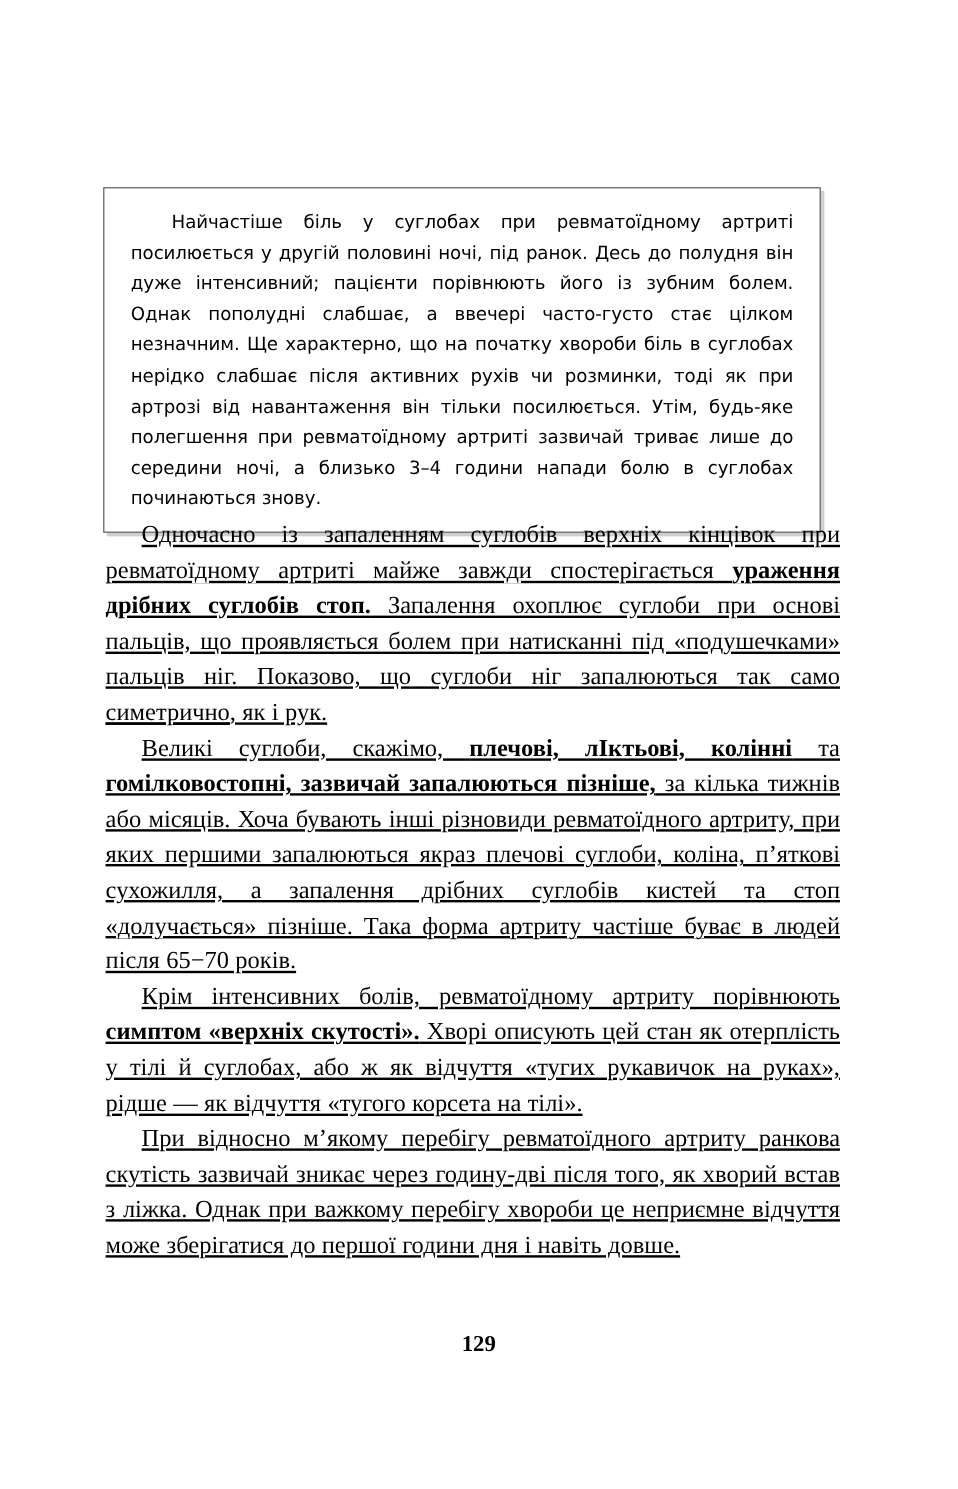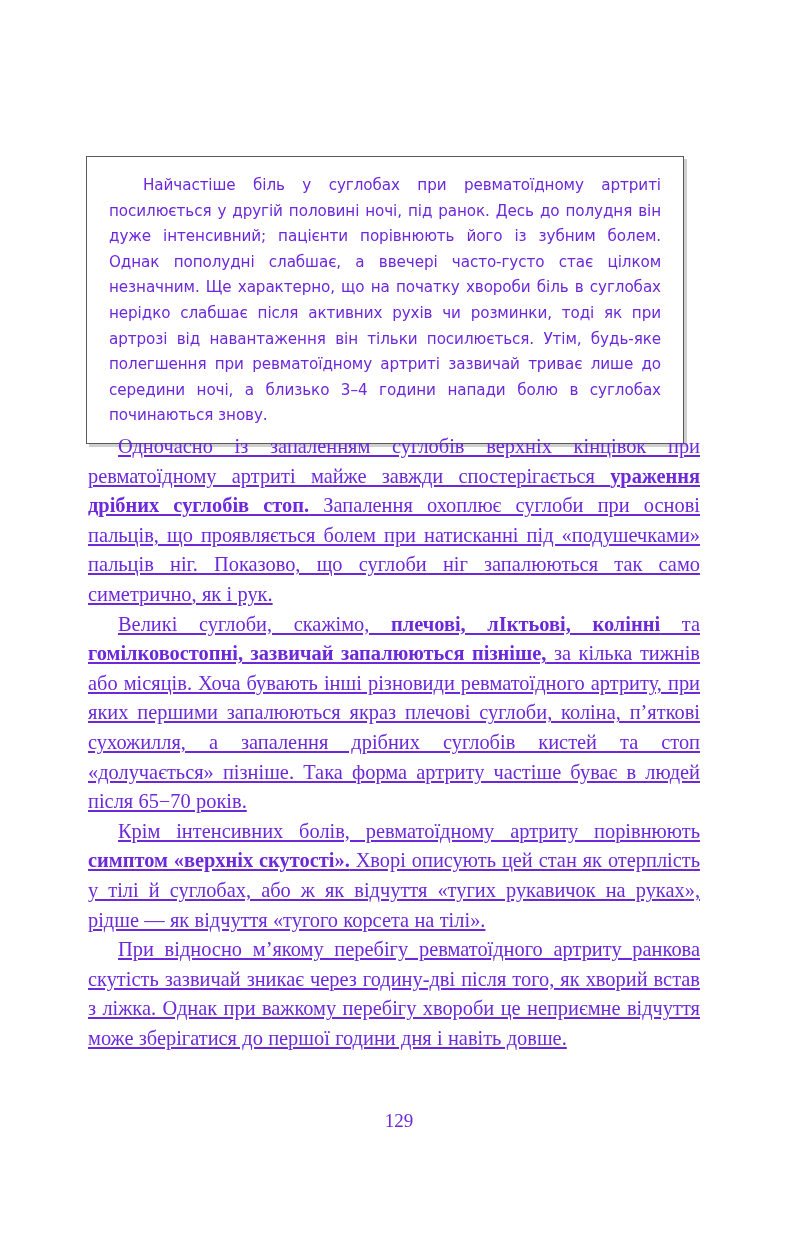--- a/index.html
+++ b/index.html
@@ -7,21 +7,21 @@
     padding: 0;
     background: #ffffff;
   }
   .page {
     position: relative;
     width: 798px;
     height: 1241px;
     background: #ffffff;
     overflow: hidden;
     font-family: "Liberation Serif", serif;
-    color: #6d28d9;
+    color: #000000;
   }
 
   
   .callout-wrap {
     position: absolute;
     left: 86px;
     top: 156px;
     width: 598px;
   }
   .callout {
@@ -67,20 +67,21 @@
   .u { text-decoration: underline; }
 
   
   .folio {
     position: absolute;
     left: 0;
     top: 1110px;
     width: 798px;
     text-align: center;
     font-size: 19px;
+    font-weight: bold;
   }
 </style>
 </head>
 <body>
 
 <div class="page">
 
   <div class="callout-wrap">
     <div class="callout">
       <div class="callout-inner">

